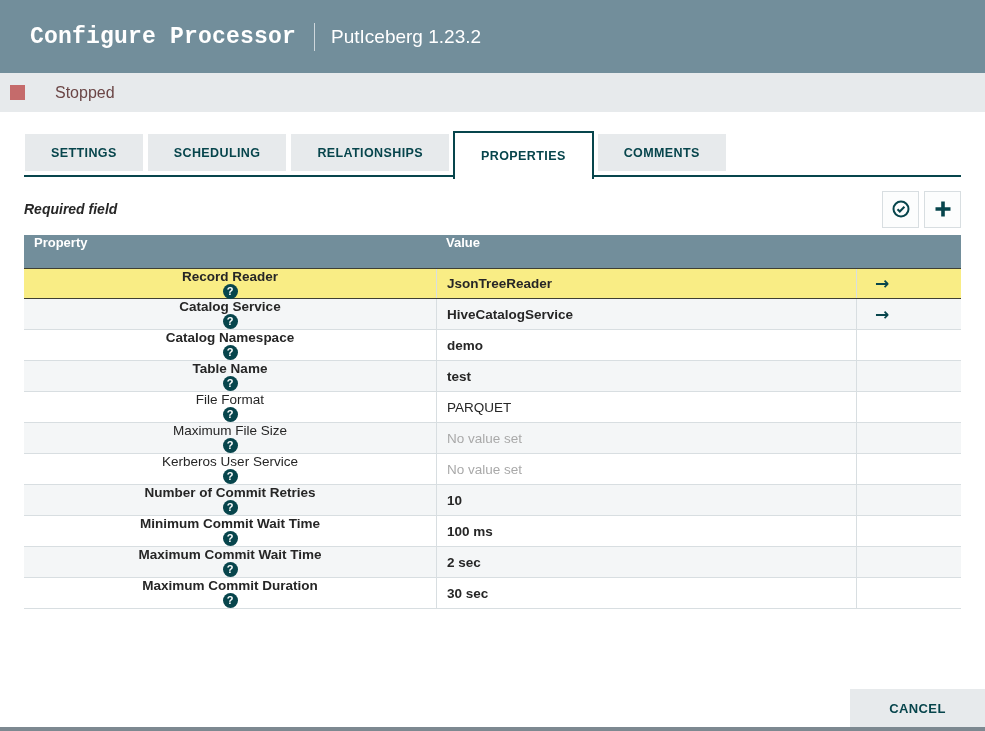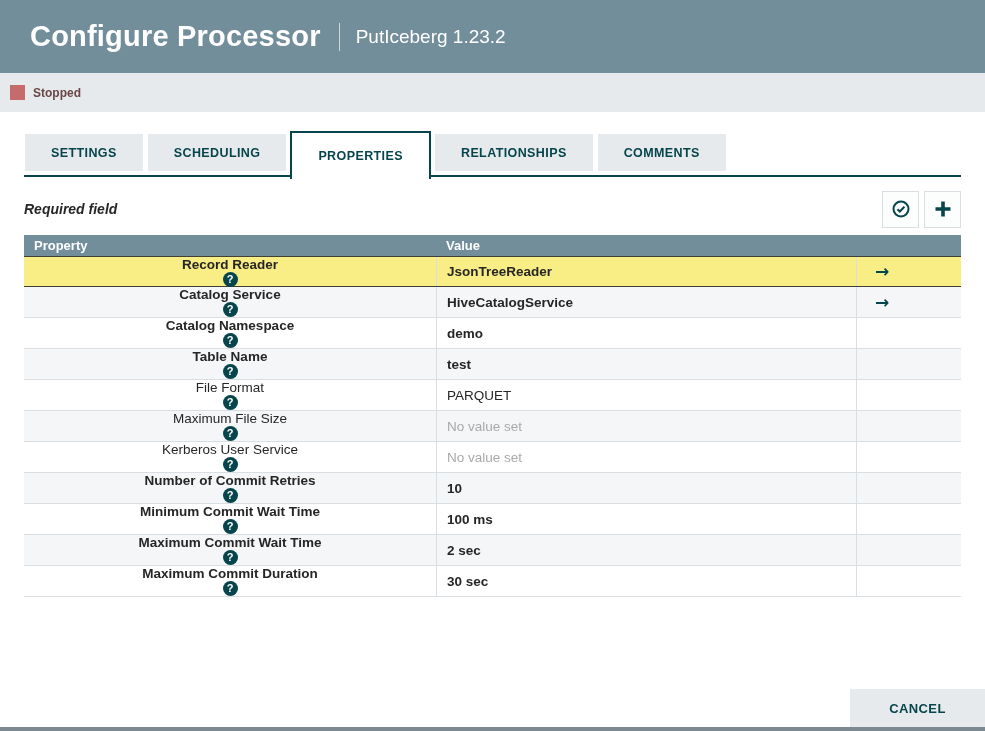--- a/index.html
+++ b/index.html
@@ -19,29 +19,29 @@
   html,body{margin:0;padding:0;}
   body{
     width:985px;height:731px;position:relative;overflow:hidden;
     background:#fff;font-family:"Liberation Sans",sans-serif;color:var(--text);
   }
   
   .dlg-header{
     height:73px;background:var(--slate);display:flex;align-items:center;
     padding:0 30px;color:#fff;
   }
-  .dlg-title{font-family:Liberation Sans, sans-serif;font-weight:bold;font-size:29px;letter-spacing:.2px;}
+  .dlg-title{font-family:Liberation Mono, monospace;font-weight:bold;font-size:23px;letter-spacing:.2px;}
   .dlg-sep{width:1px;height:28px;background:rgba(255,255,255,.65);margin:0 16px 0 18px;}
   .dlg-subtitle{font-family:Liberation Sans, sans-serif;font-size:19px;}
   
   .status-bar{
     height:39px;background:var(--panel-grey);display:flex;align-items:center;padding:0 10px;
   }
   .status-swatch{width:15px;height:15px;background:var(--stopped-red);margin-right:8px;}
-  .status-label{font-size:12px;font-weight:bold;color:var(--stopped-text);}
+  .status-label{font-size:16px;font-weight:normal;color:var(--stopped-text);margin-left:22px;}
   
   .tabbar{
     margin:19px 24px 0 24px;display:flex;align-items:flex-start;
     border-bottom:2px solid var(--teal);height:46px;
   }
   .tab{
     height:39px;margin-top:2px;margin-right:3px;background:var(--panel-grey);
     border:1px solid #fff;display:flex;align-items:center;justify-content:center;
     padding:0 26px;font-size:12.5px;font-weight:bold;color:var(--teal);
     letter-spacing:.4px;cursor:pointer;min-width:116px;
@@ -59,21 +59,21 @@
   .required-label{font-size:14px;font-weight:bold;}
   .toolbar-buttons{display:flex;gap:5px;}
   .icon-btn{
     width:37px;height:37px;background:#FCFDFD;border:1px solid var(--line);
     display:flex;align-items:center;justify-content:center;cursor:pointer;padding:0;
   }
   .icon-btn svg{display:block;}
   
   .prop-table{margin:0 24px;}
   .thead{
-    display:flex;background:var(--slate);height:21px;align-items:center;
+    display:flex;background:var(--slate);height:33px;
     color:#fff;font-weight:bold;font-size:13px;
   }
   .th-prop{width:412px;padding-left:10px;}
   .th-value{width:420px;padding-left:10px;}
   .th-goto{flex:1;}
   .row{
     display:flex;height:31px;border-bottom:1px solid var(--line);
     font-size:13.5px;background:#fff;align-items:stretch;
   }
   .row.even{background:var(--stripe);}
@@ -126,22 +126,22 @@
 </div>
 
 <div class="status-bar">
   <div class="status-swatch"></div>
   <div class="status-label">Stopped</div>
 </div>
 
 <div class="tabbar" id="tabbar">
     <div class="tab">SETTINGS</div>
     <div class="tab">SCHEDULING</div>
+    <div class="tab">RELATIONSHIPS</div>
     <div class="tab active">PROPERTIES</div>
-    <div class="tab">RELATIONSHIPS</div>
     <div class="tab">COMMENTS</div>
   </div>
 
 <div class="toolbar">
   <div class="required-label">Required field</div>
   <div class="toolbar-buttons">
     <button class="icon-btn">
       <span>
         <svg width="20" height="20" viewBox="0 0 20 20">
           <circle cx="10" cy="10" r="7.5" fill="none" stroke="#07454C" stroke-width="2"></circle>

